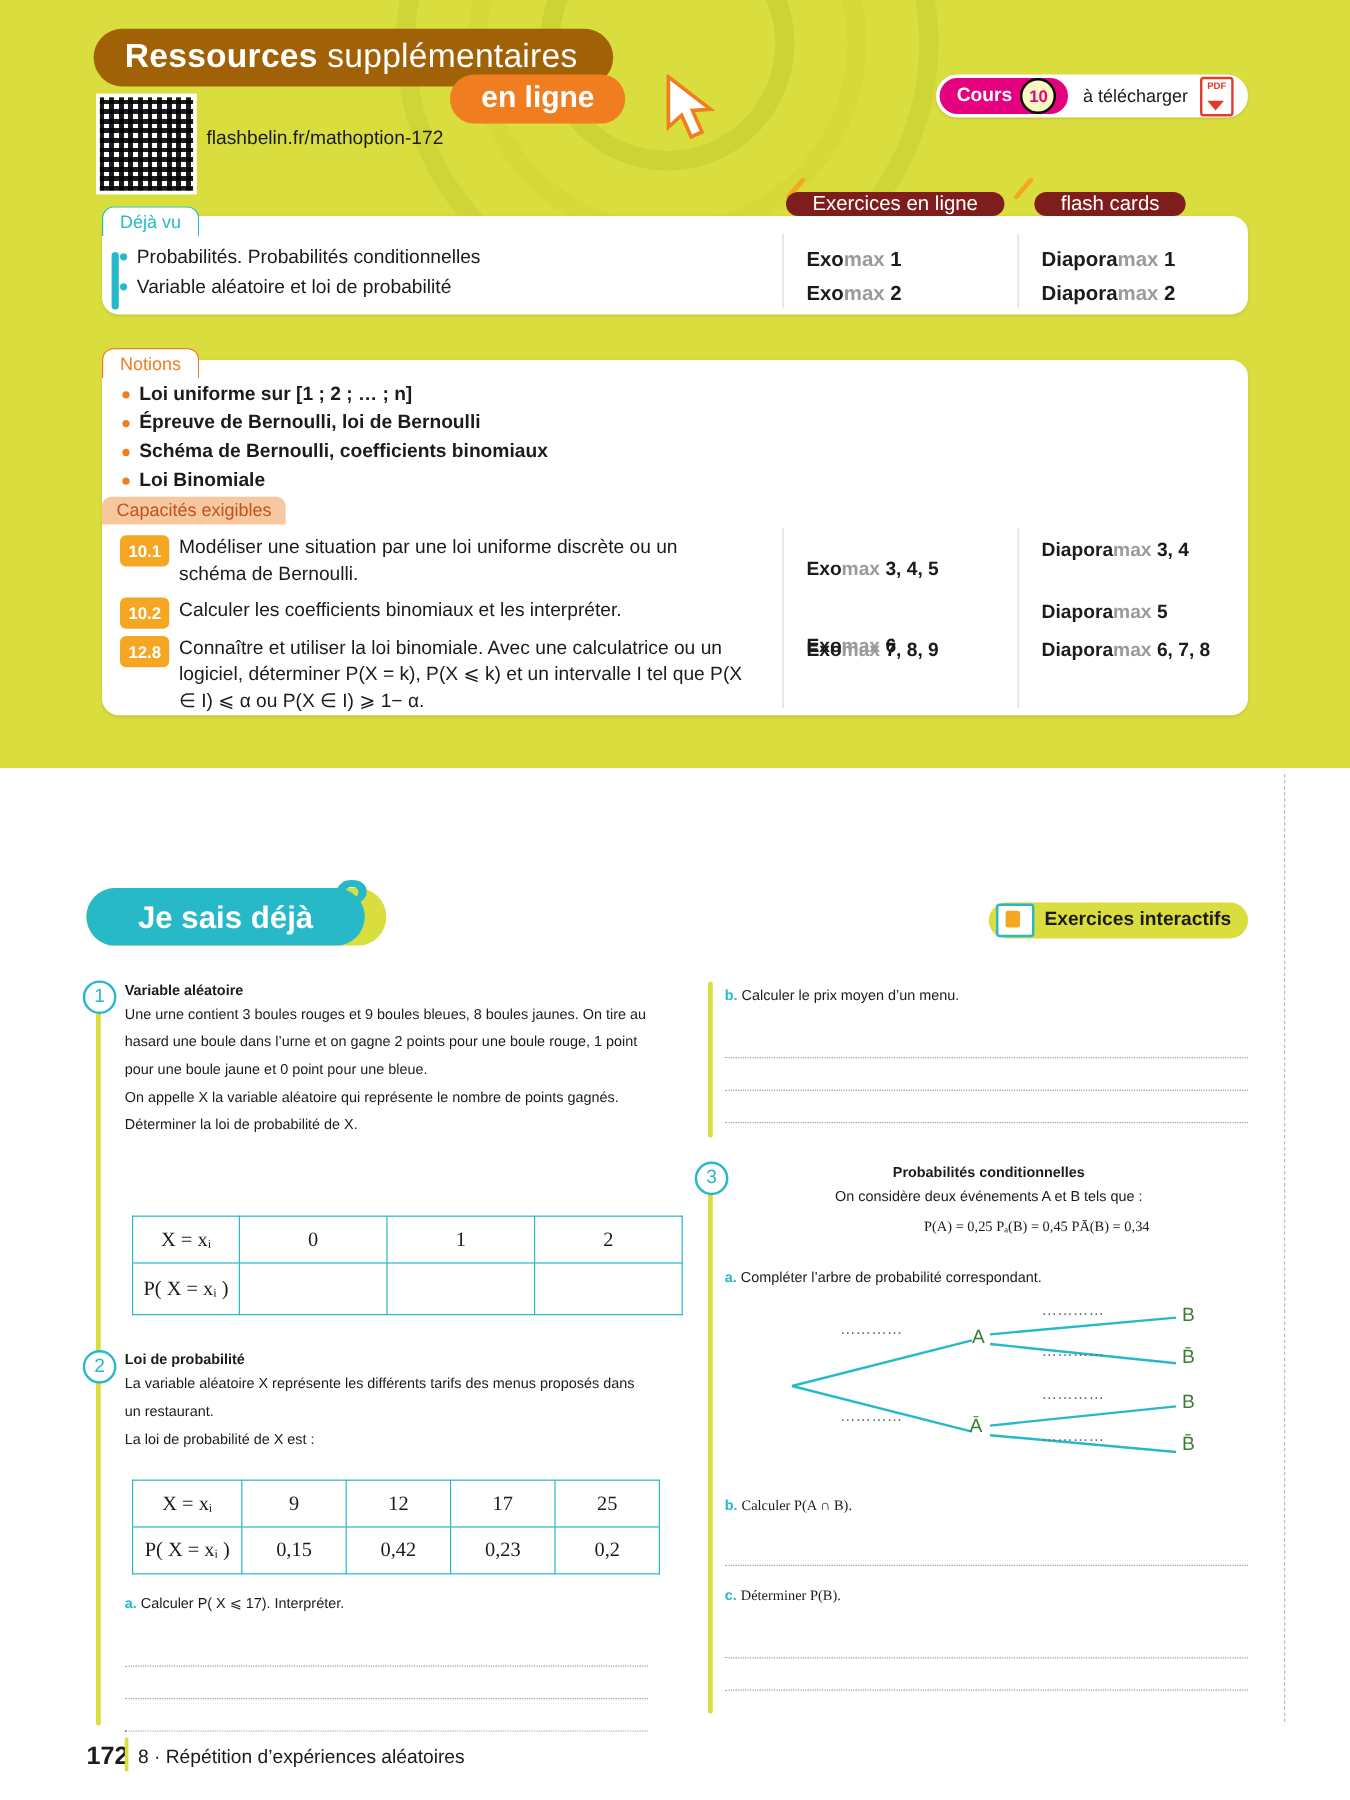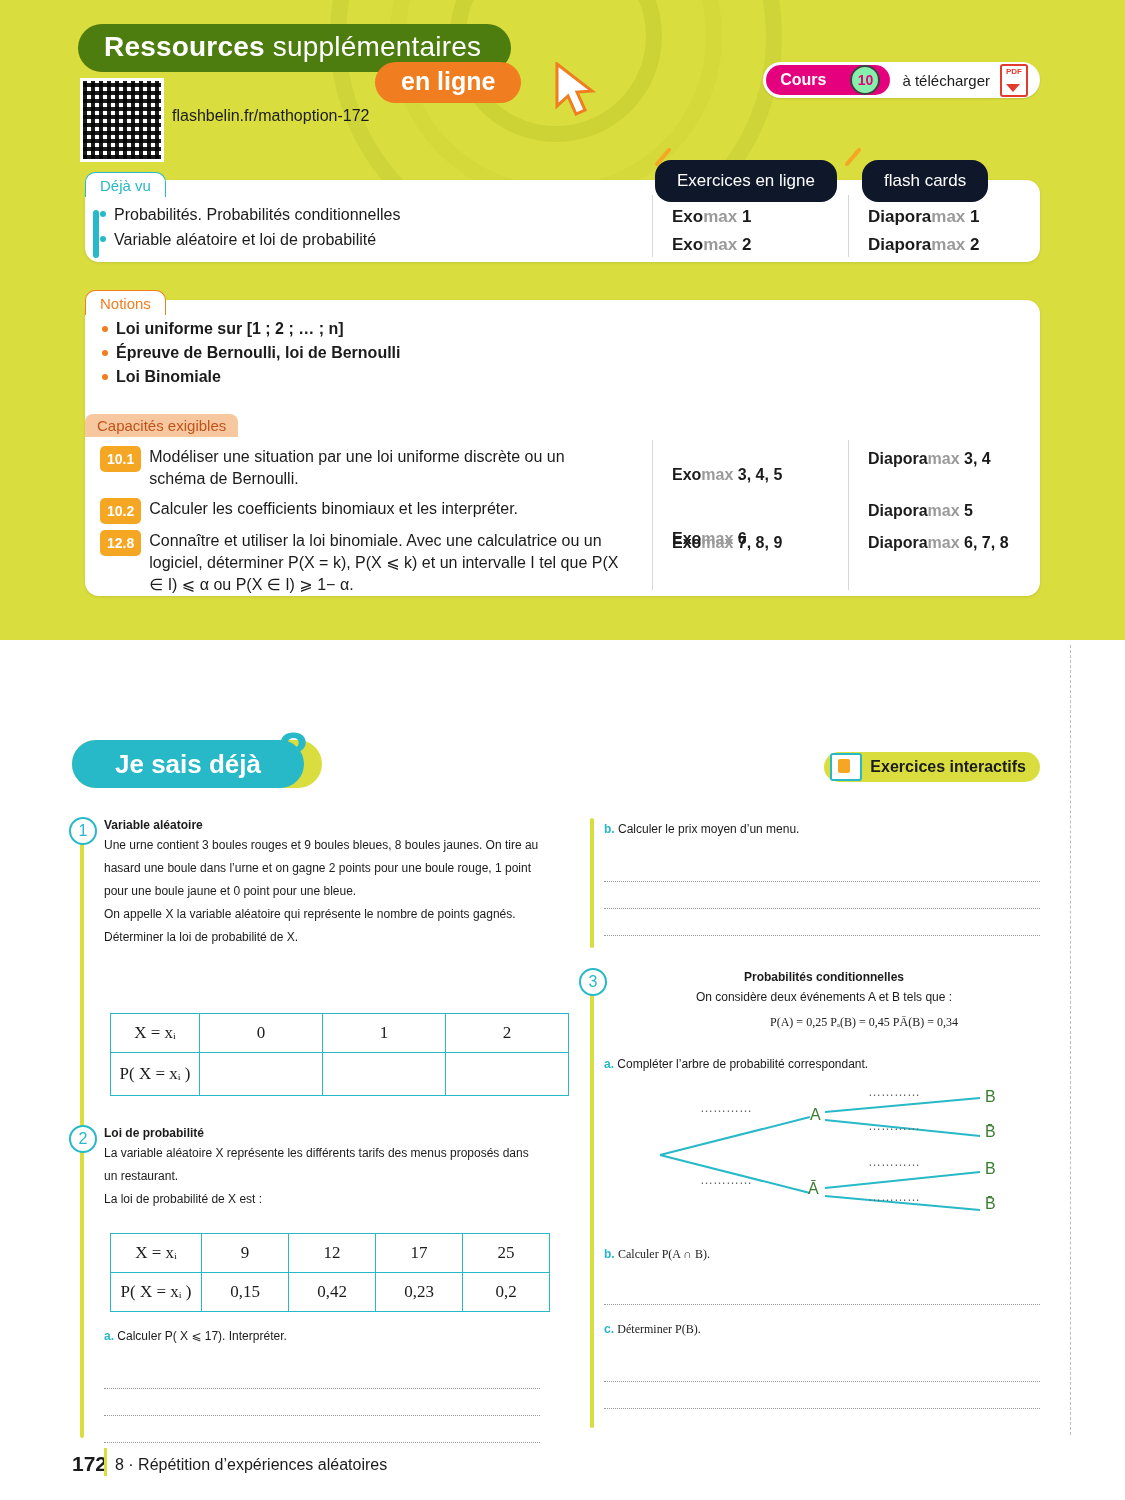--- a/index.html
+++ b/index.html
@@ -19,21 +19,21 @@
   }
   .ring{
     position:absolute;border-radius:50%;border:16px solid #cdd334;
   }
   .ring.r1{width:420px;height:420px;left:330px;top:-190px;border-color:#cfd538;}
   .ring.r2{width:300px;height:300px;left:390px;top:-130px;border-color:#d5da3a;}
   .ring.r3{width:180px;height:180px;left:450px;top:-70px;border-color:#cdd334;}
 
   .title-pill{
     position:absolute;left:78px;top:24px;
-    background:#4d7c0f;color:#fff;border-radius:26px;
+    background:#a16207;color:#fff;border-radius:26px;
     padding:7px 30px 9px 26px;font-size:28px;font-weight:bold;
     letter-spacing:.2px;
   }
   .title-pill .light{font-weight:normal;}
   .title-pill2{
     position:absolute;left:375px;top:62px;
     background:#f07d1f;color:#fff;border-radius:22px;
     padding:5px 26px 7px 26px;font-size:25px;font-weight:bold;
   }
   .cursor{
@@ -54,23 +54,23 @@
     position:absolute;right:85px;top:62px;
     background:#fff;border-radius:22px;height:36px;display:flex;align-items:center;
     padding:0 12px 0 0;box-shadow:0 1px 2px rgba(0,0,0,.12);
   }
   .cours-tag{
     background:#e5007e;color:#fff;border-radius:18px;height:30px;
     display:flex;align-items:center;padding:0 10px 0 14px;font-size:16px;font-weight:bold;
     margin:3px 0 3px 3px;
   }
   .cours-num{
-    width:26px;height:26px;border-radius:50%;background:#86efac;color:#e5007e;
+    width:26px;height:26px;border-radius:50%;background:#fef9c3;color:#e5007e;
     display:flex;align-items:center;justify-content:center;font-size:14px;font-weight:bold;
-    margin-left:24px;border:2px solid #404040;
+    margin-left:7px;border:2px solid #000000;
   }
   .cours-txt{font-size:15px;margin:0 10px 0 12px;color:#1b1b1b;}
   .pdf-ic{
     width:24px;height:28px;background:#fff;border:2px solid #e23b2e;border-radius:3px;
     position:relative;font-size:8px;color:#e23b2e;font-weight:bold;
     display:flex;align-items:flex-start;justify-content:center;padding-top:1px;
   }
   .pdf-ic:after{content:"";position:absolute;left:4px;bottom:3px;width:0;height:0;
     border-left:7px solid transparent;border-right:7px solid transparent;border-top:8px solid #e23b2e;}
 
@@ -87,22 +87,22 @@
   .tab-dejavu{left:85px;top:172px;color:#27b9c8;border:1px solid #27b9c8;border-bottom:none;background:#fff;}
   .dejavu-line{
     position:absolute;left:93px;top:210px;width:6px;height:48px;background:#27b9c8;border-radius:3px;
   }
   .bullet-list{position:absolute;left:100px;top:202px;font-size:16px;line-height:25px;}
   .bullet-list li{list-style:none;position:relative;padding-left:14px;}
   .bullet-list li:before{content:"";position:absolute;left:0;top:9px;width:6px;height:6px;border-radius:50%;background:#27b9c8;}
   ul{margin:0;padding:0;}
 
   .pill-cyan{
-    position:absolute;background:#0f172a;color:#fff;border-radius:16px;
-    font-size:17px;padding:11px 22px;font-weight:normal;
+    position:absolute;background:#7f1d1d;color:#fff;border-radius:16px;
+    font-size:17px;padding:0 22px;font-weight:normal;
   }
   .pill-exo{left:655px;top:160px;}
   .pill-flash{left:862px;top:160px;}
   .tick{position:absolute;width:18px;height:18px;}
   .vsep{position:absolute;width:1px;background:#d7d7d7;}
 
   .exo-col{position:absolute;left:672px;top:203px;font-size:17px;line-height:28px;}
   .dia-col{position:absolute;left:868px;top:203px;font-size:17px;line-height:28px;}
   .gray{color:#9a9a9a;font-weight:bold;}
   .bold{font-weight:bold;}
@@ -232,20 +232,21 @@
 <div class="dia-col">
   <div><span class="bold">Diapora</span><span class="gray">max</span><span class="bold"> 1</span></div>
   <div><span class="bold">Diapora</span><span class="gray">max</span><span class="bold"> 2</span></div>
 </div>
 
 <div class="card card-notions"></div>
 <div class="tab tab-notions">Notions</div>
 <ul class="notion-list">
   <li>Loi uniforme sur [1 ; 2 ; … ; n]</li>
   <li>Épreuve de Bernoulli, loi de Bernoulli</li>
+  <li>Schéma de Bernoulli, coefficients binomiaux</li>
   <li>Loi Binomiale</li>
 </ul>
 
 <div class="tab-capacites">Capacités exigibles</div>
 
 <div class="vsep" style="left:652px;top:440px;height:150px;"></div>
 <div class="vsep" style="left:848px;top:440px;height:150px;"></div>
 
 <div class="cap-row" style="left:100px;top:446px;">
   <span class="cap-num">10.1</span><span class="cap-text">Modéliser une situation par une loi uniforme discrète ou un schéma de Bernoulli.</span>

